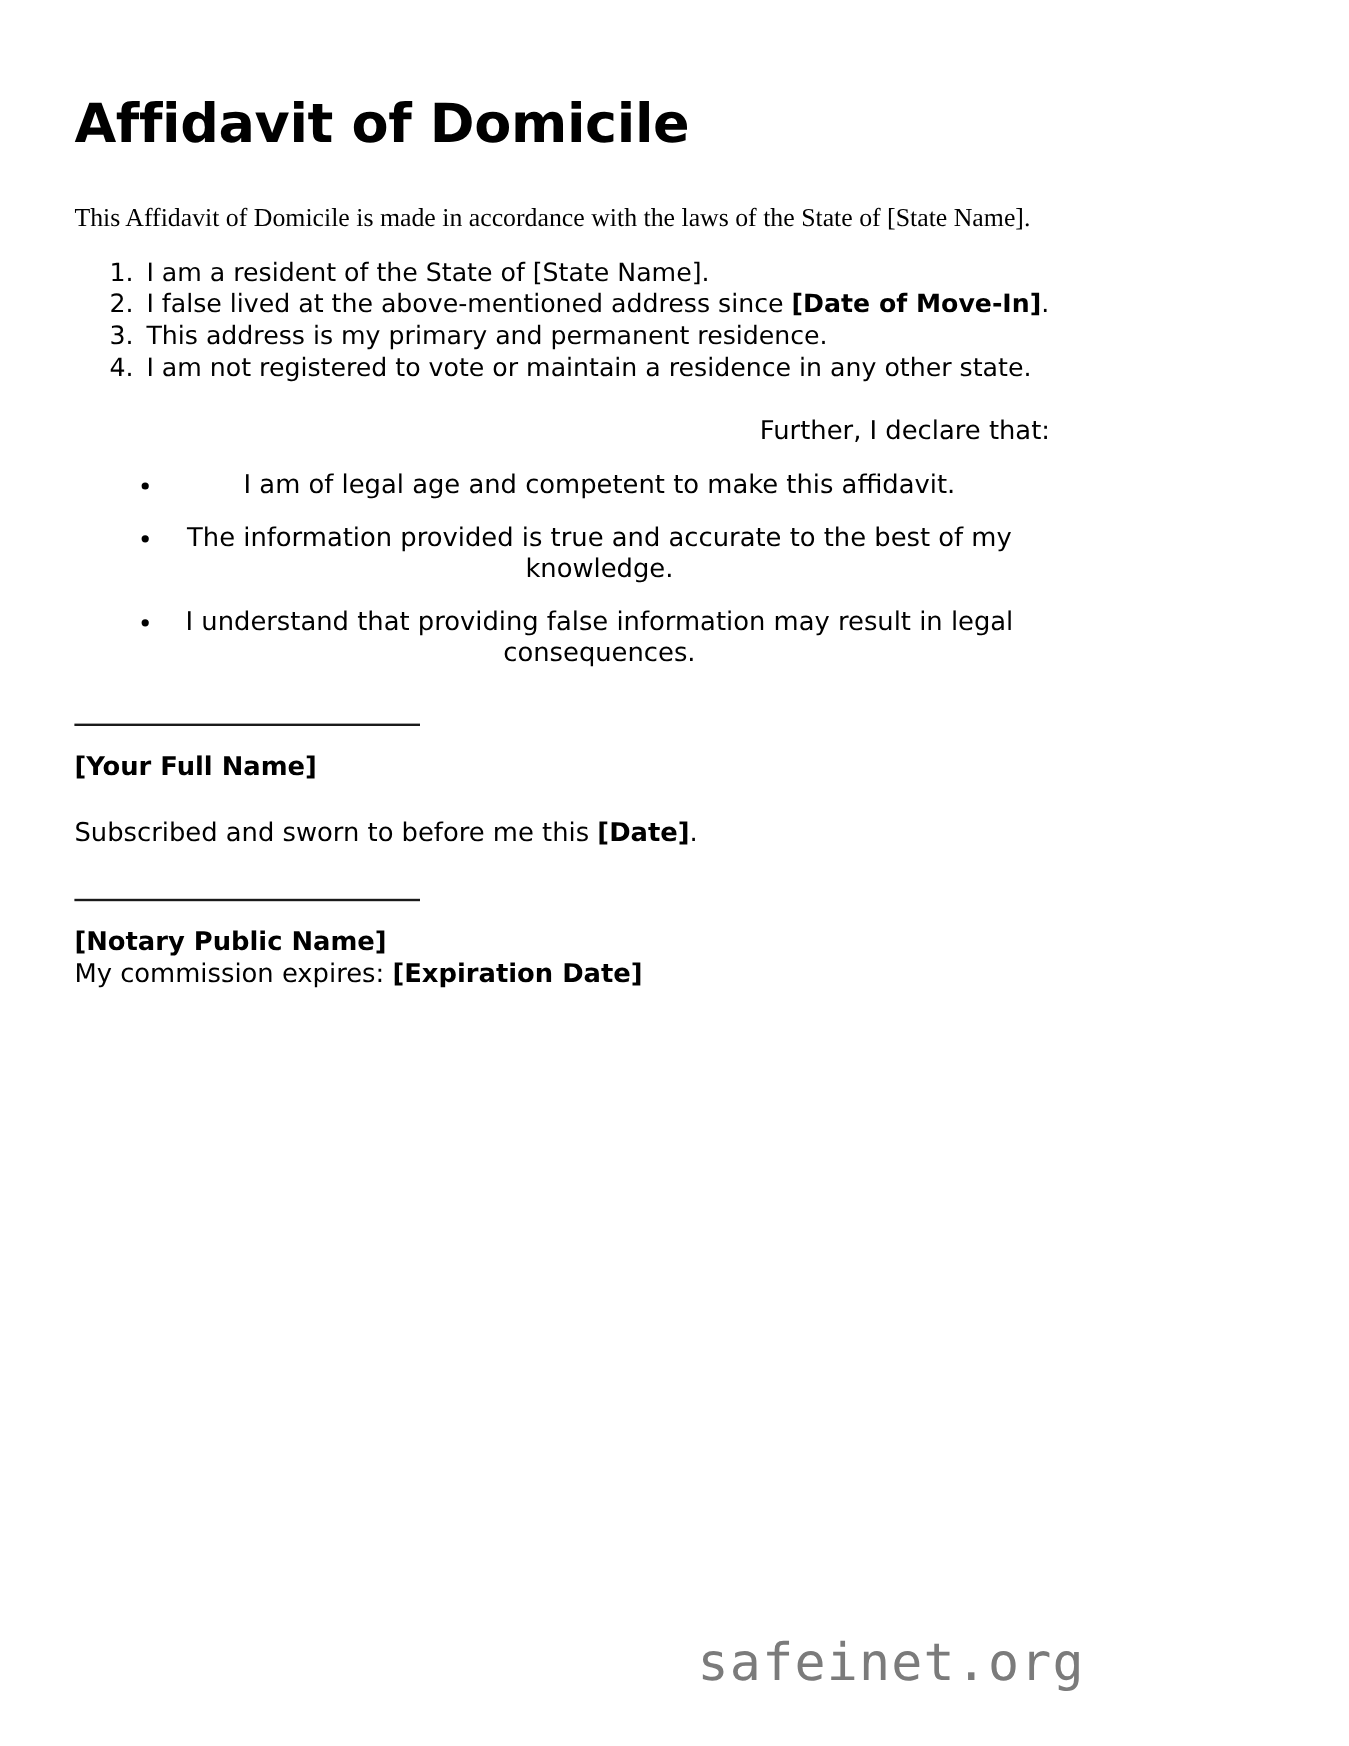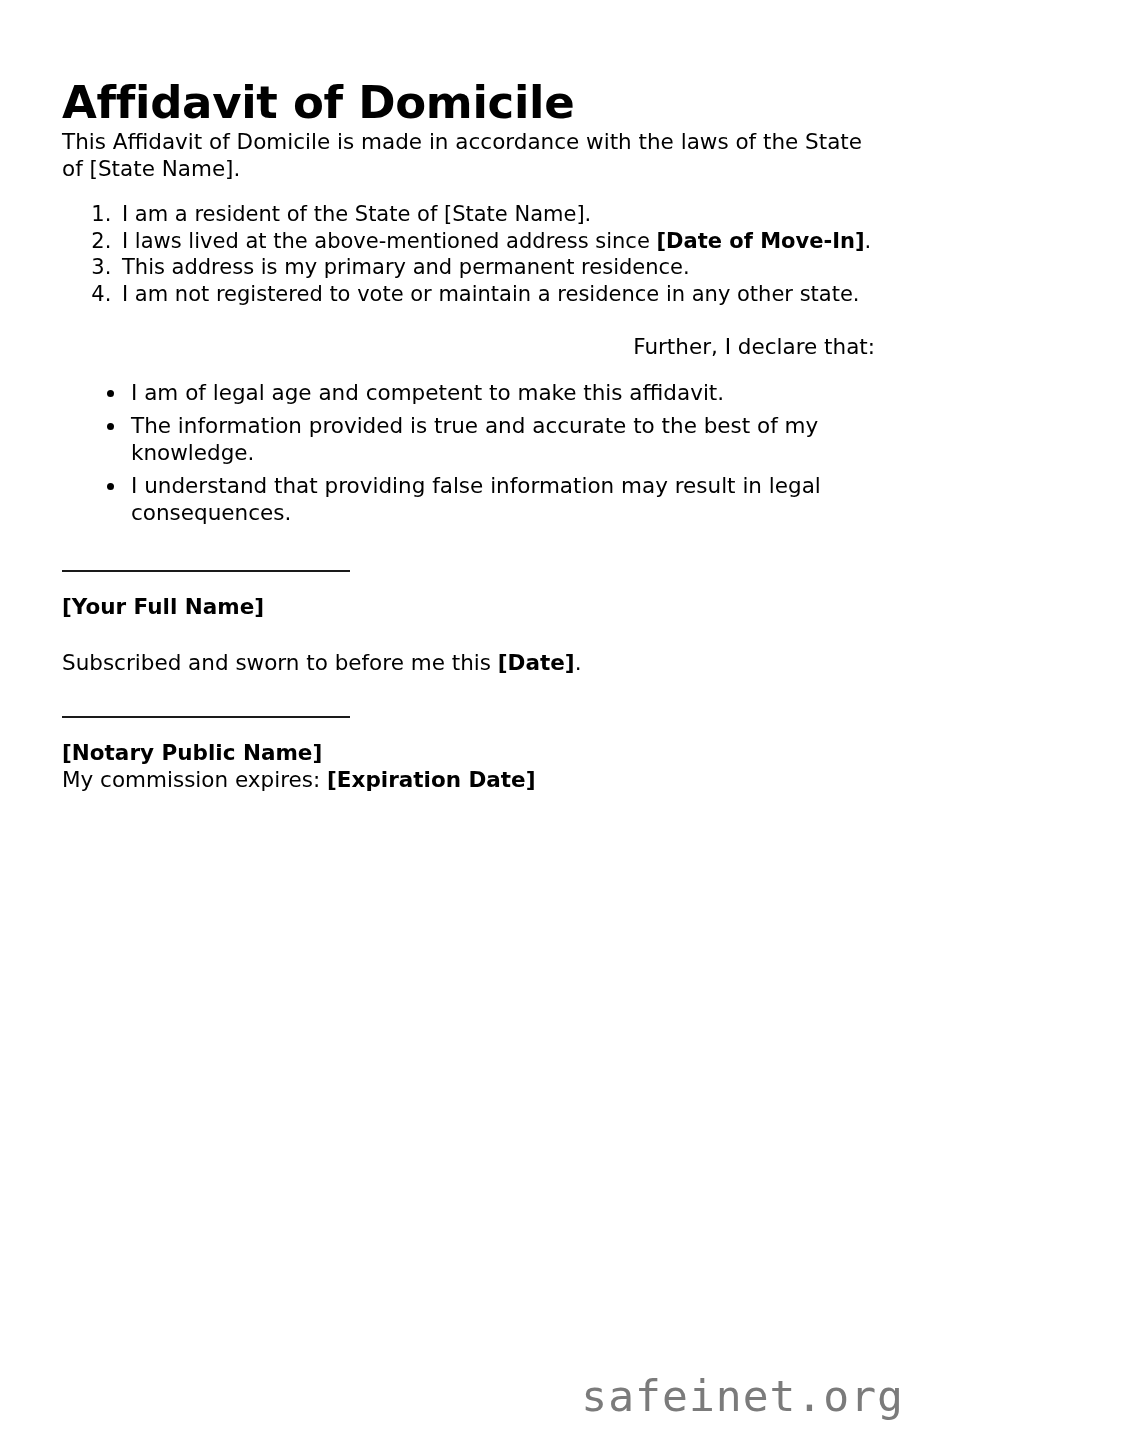--- a/index.html
+++ b/index.html
@@ -27,20 +27,22 @@
     color: #000000;
   }
   .para {
     font-size: 21.5px;
     line-height: 26.5px;
     margin: 0;
     color: #000000;
     font-weight: normal;
   }
   .para.intro {
+    margin-top: 39px;
+    font-family: Liberation Serif, serif;
   }
   .para.declare-lead {
     margin-top: 26px;
   }
   .para.further {
     margin-top: 27px;
     text-align: right;
   }
   .para.witness {
     margin-top: 27px;
@@ -64,22 +66,23 @@
     padding-left: 4px;
   }
   ul.bullet-list {
     margin: 19px 0 0 0;
     padding-left: 58px;
     font-size: 21.5px;
     line-height: 26.5px;
     list-style-type: disc;
   }
   ul.bullet-list li {
-    margin: 7px;
+    margin: 17px;
     padding-left: 4px;
+    text-align: center;
   }
   .sig-line {
     width: 288px;
     height: 0;
     border: none;
     border-top: 2.5px solid #1a1a1a;
     margin: 0;
     padding: 0;
   }
   .sig-line-wrap-1 {
@@ -90,21 +93,21 @@
   }
   .sig-name {
     font-size: 21.5px;
     line-height: 26.5px;
     font-weight: bold;
     margin-top: 22px;
   }
   .watermark {
     position: absolute;
     right: 40px;
-    bottom: 34px;
+    bottom: 44px;
     font-family: "DejaVu Sans Mono", "Liberation Mono", monospace;
     font-size: 43px;
     letter-spacing: 1px;
     color: #7b7b7b;
     white-space: nowrap;
     user-select: none;
     margin-left: 45px;
   }
 </style>
 </head>
@@ -114,21 +117,21 @@
 
   <h1 class="doc-title">Affidavit of Domicile</h1>
 
   <p class="para intro">
     <span>This Affidavit of Domicile is made in accordance with the laws of the State of [State Name].</span>
   </p>
 
 
   <ol class="numbered-list">
     <li><span>I am a resident of the State of [State Name].</span><span class="bold"></span><span></span></li>
-    <li><span>I laws lived at the above-mentioned address since </span><span class="bold">[Date of Move-In]</span><span>.</span></li>
+    <li><span>I false lived at the above-mentioned address since </span><span class="bold">[Date of Move-In]</span><span>.</span></li>
     <li><span>This address is my primary and permanent residence.</span><span class="bold"></span><span></span></li>
     <li><span>I am not registered to vote or maintain a residence in any other state.</span><span class="bold"></span><span></span></li>
   </ol>
 
   <p class="para further">Further, I declare that:</p>
 
   <ul class="bullet-list">
     <li>I am of legal age and competent to make this affidavit.</li>
     <li>The information provided is true and accurate to the best of my knowledge.</li>
     <li>I understand that providing false information may result in legal consequences.</li>

